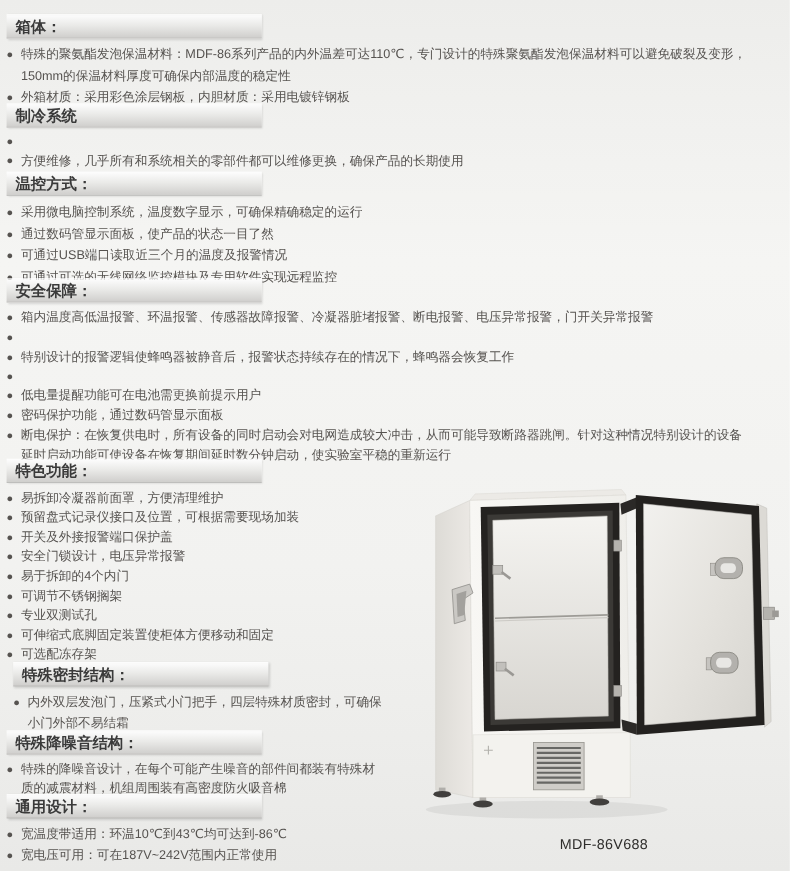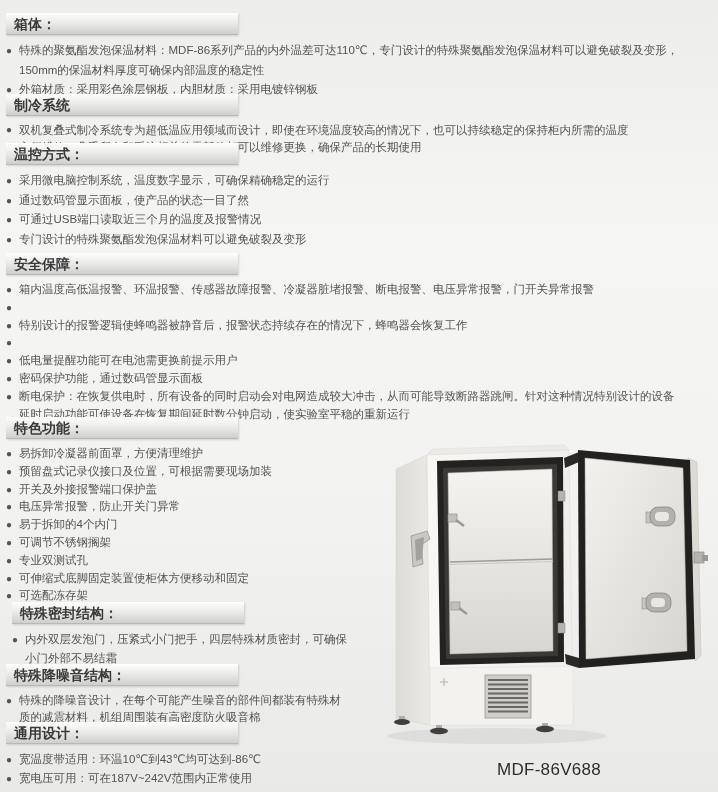--- a/index.html
+++ b/index.html
@@ -19,21 +19,21 @@
     margin-bottom:6px;
   }
   ul.bullets{list-style:none;margin:0;padding:0;font-size:11.5px;color:#565350}
   ul.bullets li{display:flex}
   .dot{flex:0 0 13px;font-size:10px}
   .btext{white-space:pre-line}
   .figure{position:absolute;left:382px;top:428px;width:334px;height:364px}
   .figure svg{display:block}
   .model-label{
     position:absolute;left:0;top:332px;width:100%;text-align:center;
-    font-size:17px;color:#2e2d2b;letter-spacing:0.3px;
+    font-size:13px;color:#2e2d2b;letter-spacing:0.3px;
   }
 </style>
 </head>
 <body>
 
 <div id="sections">
     <div class="section" style="top: 13px;">
       <div class="sec-header">箱体：</div>
       <ul class="bullets" style="line-height: 19.5px;">
         <li>
@@ -45,46 +45,45 @@
           <span class="dot">●</span>
           <span class="btext">外箱材质：采用彩色涂层钢板，内胆材质：采用电镀锌钢板</span>
         </li>
       </ul>
     </div>
     <div class="section" style="top: 94px;">
       <div class="sec-header">制冷系统</div>
       <ul class="bullets" style="line-height: 16.5px;">
         <li>
           <span class="dot">●</span>
-          <span class="btext">双机复叠式制冷系统专为超低温应用领域而设计，即使在环境温度较高的情况下，也可以持续稳定的保持柜内所需的温度</span>
         </li>
         <li>
           <span class="dot">●</span>
           <span class="btext">方便维修，几乎所有和系统相关的零部件都可以维修更换，确保产品的长期使用</span>
         </li>
       </ul>
     </div>
-    <div class="section" style="top: 143px;">
+    <div class="section" style="top: 156px;">
       <div class="sec-header">温控方式：</div>
       <ul class="bullets" style="line-height: 19.5px;">
         <li>
           <span class="dot">●</span>
           <span class="btext">采用微电脑控制系统，温度数字显示，可确保精确稳定的运行</span>
         </li>
         <li>
           <span class="dot">●</span>
           <span class="btext">通过数码管显示面板，使产品的状态一目了然</span>
         </li>
         <li>
           <span class="dot">●</span>
           <span class="btext">可通过USB端口读取近三个月的温度及报警情况</span>
         </li>
         <li>
           <span class="dot">●</span>
-          <span class="btext">专门设计的特殊聚氨酯发泡保温材料可以避免破裂及变形</span>
+          <span class="btext">可通过可选的无线网络监控模块及专用软件实现远程监控</span>
         </li>
       </ul>
     </div>
     <div class="section" style="top: 253px;">
       <div class="sec-header">安全保障：</div>
       <ul class="bullets" style="line-height: 17.8px;">
         <li>
           <span class="dot">●</span>
           <span class="btext">箱内温度高低温报警、环温报警、传感器故障报警、冷凝器脏堵报警、断电报警、电压异常报警，门开关异常报警</span>
         </li>
@@ -123,21 +122,21 @@
         <li>
           <span class="dot">●</span>
           <span class="btext">预留盘式记录仪接口及位置，可根据需要现场加装</span>
         </li>
         <li>
           <span class="dot">●</span>
           <span class="btext">开关及外接报警端口保护盖</span>
         </li>
         <li>
           <span class="dot">●</span>
-          <span class="btext">电压异常报警，防止开关门异常</span>
+          <span class="btext">安全门锁设计，电压异常报警</span>
         </li>
         <li>
           <span class="dot">●</span>
           <span class="btext">易于拆卸的4个内门</span>
         </li>
         <li>
           <span class="dot">●</span>
           <span class="btext">可调节不锈钢搁架</span>
         </li>
         <li>

